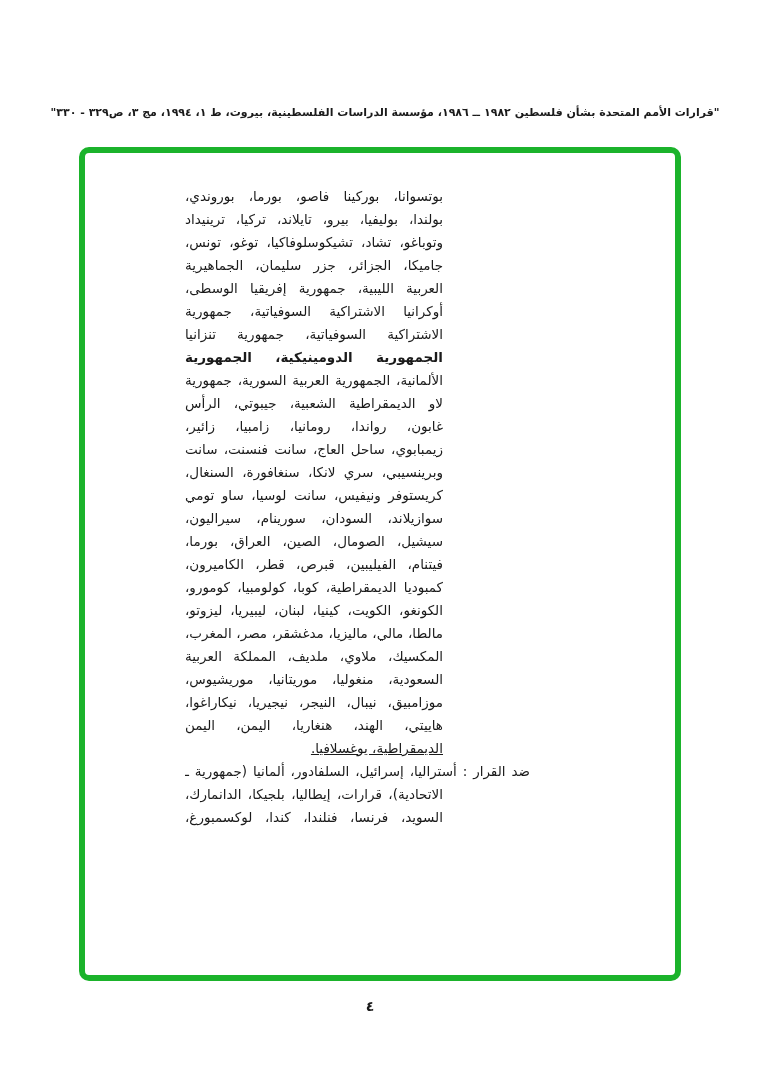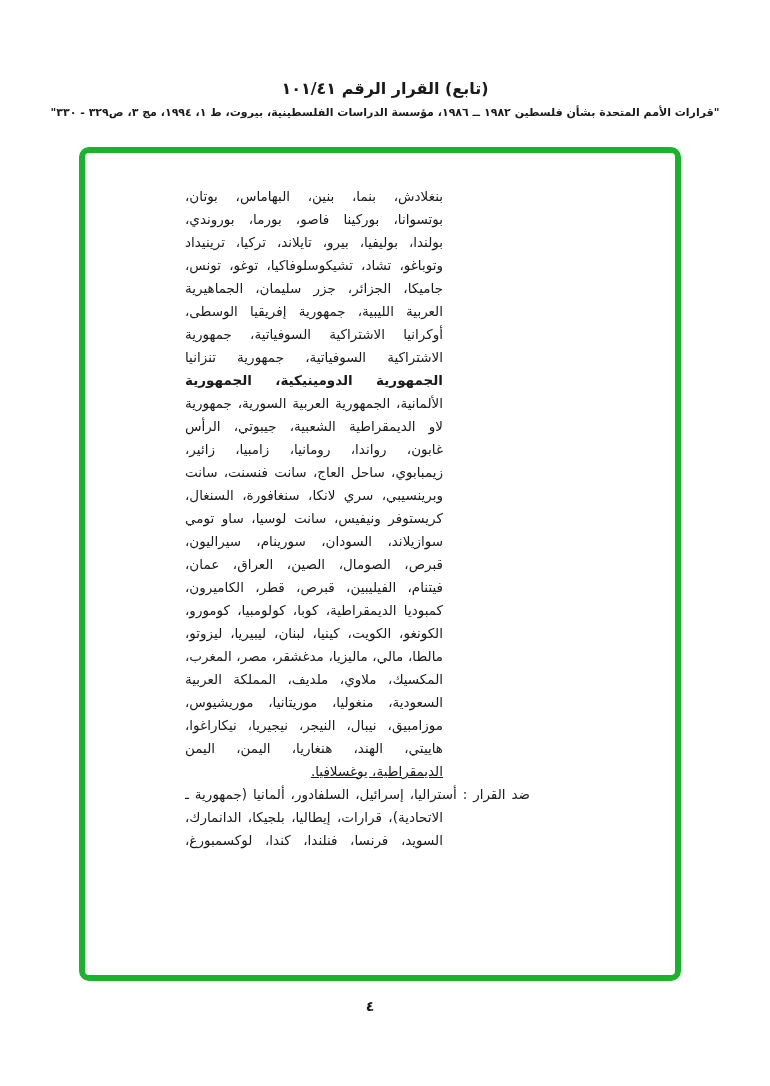--- a/index.html
+++ b/index.html
@@ -72,44 +72,42 @@
     text-align: center;
     font-size: 14px;
     font-weight: bold;
   }
 </style>
 </head>
 <body>
 
 <div class="page">
 
-  <div class="title">(تابع) القرار الرقم ١٠١/٤١</div>
 
   <div class="citation">"قرارات الأمم المتحدة بشأن فلسطين ١٩٨٢ ــ ١٩٨٦، مؤسسة الدراسات الفلسطينية، بيروت، ط ١، ١٩٩٤، مج ٣، ص٣٢٩ - ٣٣٠"</div>
 
   <div class="frame" style="border-color: rgb(27, 179, 43);"></div>
 
   <div class="text-col">
-    <div class="line indent">بنغلادش، بنما، بنين، البهاماس، بوتان،</div>
     <div class="line indent">بوتسوانا، بوركينا فاصو، بورما، بوروندي،</div>
     <div class="line indent">بولندا، بوليفيا، بيرو، تايلاند، تركيا، ترينيداد</div>
     <div class="line indent">وتوباغو، تشاد، تشيكوسلوفاكيا، توغو، تونس،</div>
     <div class="line indent">جاميكا، الجزائر، جزر سليمان، الجماهيرية</div>
     <div class="line indent">العربية الليبية، جمهورية إفريقيا الوسطى، جمهورية</div>
     <div class="line indent">أوكرانيا الاشتراكية السوفياتية، جمهورية بييلوروسيا</div>
     <div class="line indent">الاشتراكية السوفياتية، جمهورية تنزانيا المتحدة،</div>
     <div class="line indent bold">الجمهورية الدومينيكية، الجمهورية الديمقراطية</div>
     <div class="line indent">الألمانية، الجمهورية العربية السورية، جمهورية</div>
     <div class="line indent">لاو الديمقراطية الشعبية، جيبوتي، الرأس</div>
     <div class="line indent">غابون، رواندا، رومانيا، زامبيا، زائير،</div>
     <div class="line indent">زيمبابوي، ساحل العاج، سانت فنسنت، سانت</div>
     <div class="line indent">وبرينسيبي، سري لانكا، سنغافورة، السنغال،</div>
     <div class="line indent">كريستوفر ونيفيس، سانت لوسيا، ساو تومي</div>
     <div class="line indent">سوازيلاند، السودان، سورينام، سيراليون،</div>
-    <div class="line indent">قبرص، الصومال، الصين، العراق، عمان،</div>
+    <div class="line indent">سيشيل، الصومال، الصين، العراق، بورما،</div>
     <div class="line indent">فيتنام، الفيليبين، قبرص، قطر، الكاميرون،</div>
     <div class="line indent">كمبوديا الديمقراطية، كوبا، كولومبيا، كومورو،</div>
     <div class="line indent">الكونغو، الكويت، كينيا، لبنان، ليبيريا، ليزوتو،</div>
     <div class="line indent">مالطا، مالي، ماليزيا، مدغشقر، مصر، المغرب،</div>
     <div class="line indent">المكسيك، ملاوي، ملديف، المملكة العربية</div>
     <div class="line indent">السعودية، منغوليا، موريتانيا، موريشيوس،</div>
     <div class="line indent">موزامبيق، نيبال، النيجر، نيجيريا، نيكاراغوا،</div>
     <div class="line indent">هاييتي، الهند، هنغاريا، اليمن، اليمن</div>
     <div class="line indent end">الديمقراطية، يوغسلافيا.</div>
 

